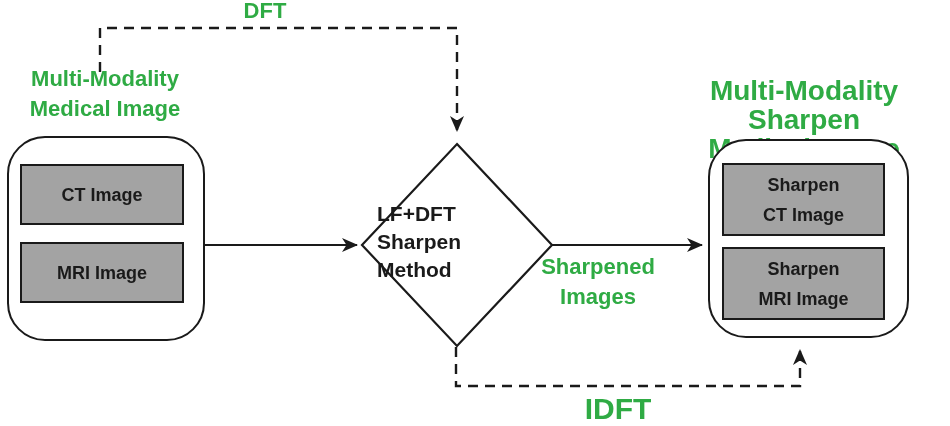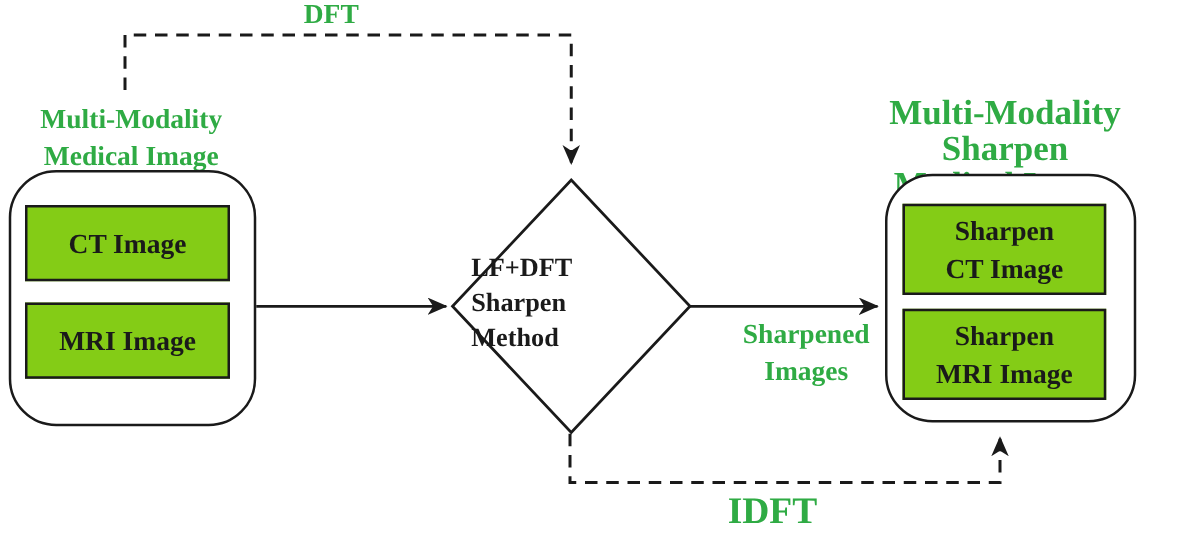--- a/index.html
+++ b/index.html
@@ -1,21 +1,21 @@
 <!DOCTYPE html>
 <html><head>
 <meta charset="utf-8">
 <style>
   html, body { margin: 0; padding: 0; background: #ffffff; }
   .canvas {
     position: relative;
     width: 950px;
     height: 426px;
     background: #ffffff;
-    font-family: Liberation Serif, serif;
+    font-family: Liberation Sans, sans-serif;
     font-weight: bold;
     color: #1a1a1a;
     overflow: hidden;
   }
   .svg-layer {
     position: absolute;
     left: 0; top: 0;
     width: 950px; height: 426px;
   }
   .pre { white-space: pre-line; }
@@ -27,44 +27,44 @@
   .group-box {
     position: absolute;
     border: 2.5px solid #1a1a1a;
     border-radius: 38px;
     background: #ffffff;
     box-sizing: border-box;
   }
   .item-box {
     position: absolute;
     border: 2.5px solid #1a1a1a;
-    background: #84cc16;
+    background: #a3a3a3;
     box-sizing: border-box;
     display: flex;
     align-items: center;
     justify-content: center;
     text-align: center;
-    font-size: 22px;
+    font-size: 18px;
     line-height: 30px;
     color: #1a1a1a;
   }
   .process-label {
     position: absolute;
     left: 377px; top: 200px;
     width: 160px;
     text-align: left;
     font-size: 21px;
     line-height: 28px;
     color: #1a1a1a;
   }
-  .title-left   { left: 5px;   top: 80px;  width: 200px; font-size: 22px; line-height: 30px; }
+  .title-left   { left: 5px;   top: 64px;  width: 200px; font-size: 22px; line-height: 30px; }
   .title-right  { left: 658px; top: 76px;  width: 292px; font-size: 28px; line-height: 29px; }
   .label-dft    { left: 215px; top: -2px;  width: 100px; font-size: 22px; line-height: 26px; }
   .label-idft   { left: 558px; top: 396px; width: 120px; font-size: 30px; line-height: 26px; }
-  .label-sharpened { left: 572px; top: 252px; width: 146px; font-size: 22px; line-height: 30px; }
+  .label-sharpened { left: 525px; top: 252px; width: 146px; font-size: 22px; line-height: 30px; }
   .left-group   { left: 7px;   top: 136px; width: 198px; height: 205px; }
   .right-group  { left: 708px; top: 139px; width: 201px; height: 199px; }
   .ct-box       { left: 20px;  top: 164px; width: 164px; height: 61px; }
   .mri-box      { left: 20px;  top: 242px; width: 164px; height: 61px; }
   .sharpen-ct-box  { left: 722px; top: 163px; width: 163px; height: 73px; }
   .sharpen-mri-box { left: 722px; top: 247px; width: 163px; height: 73px; }
 </style>
 </head>
 <body>
 

